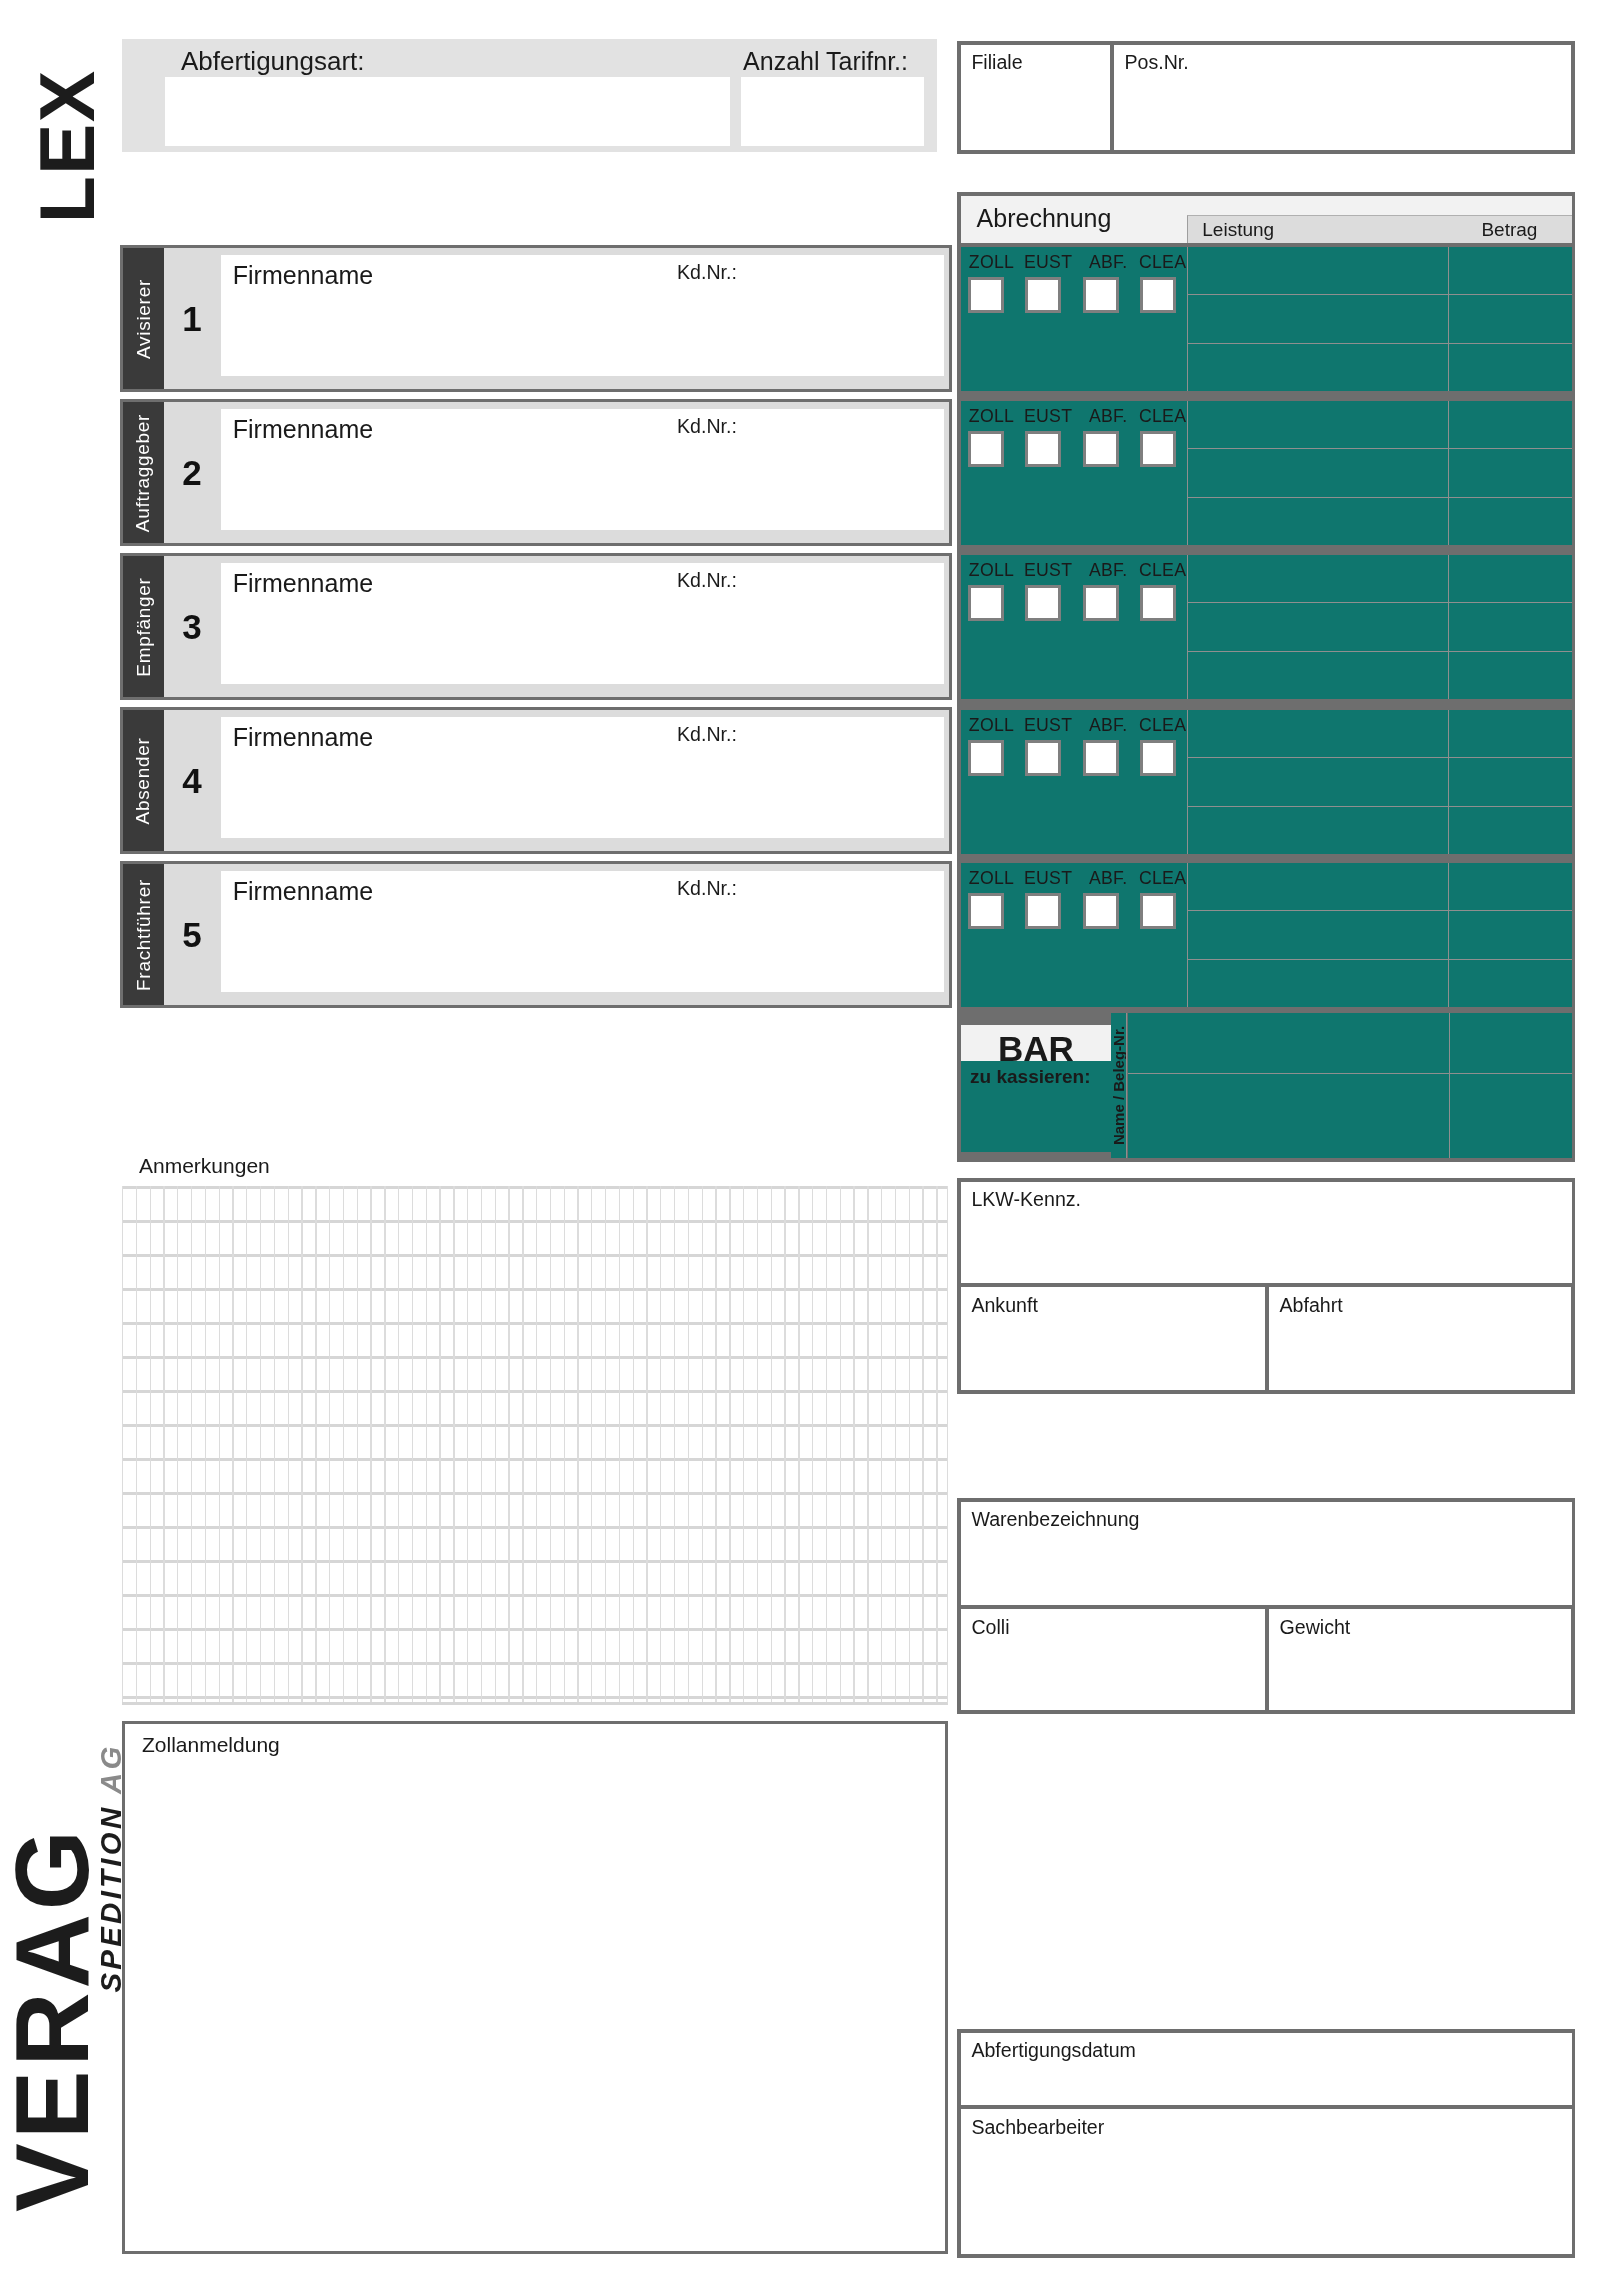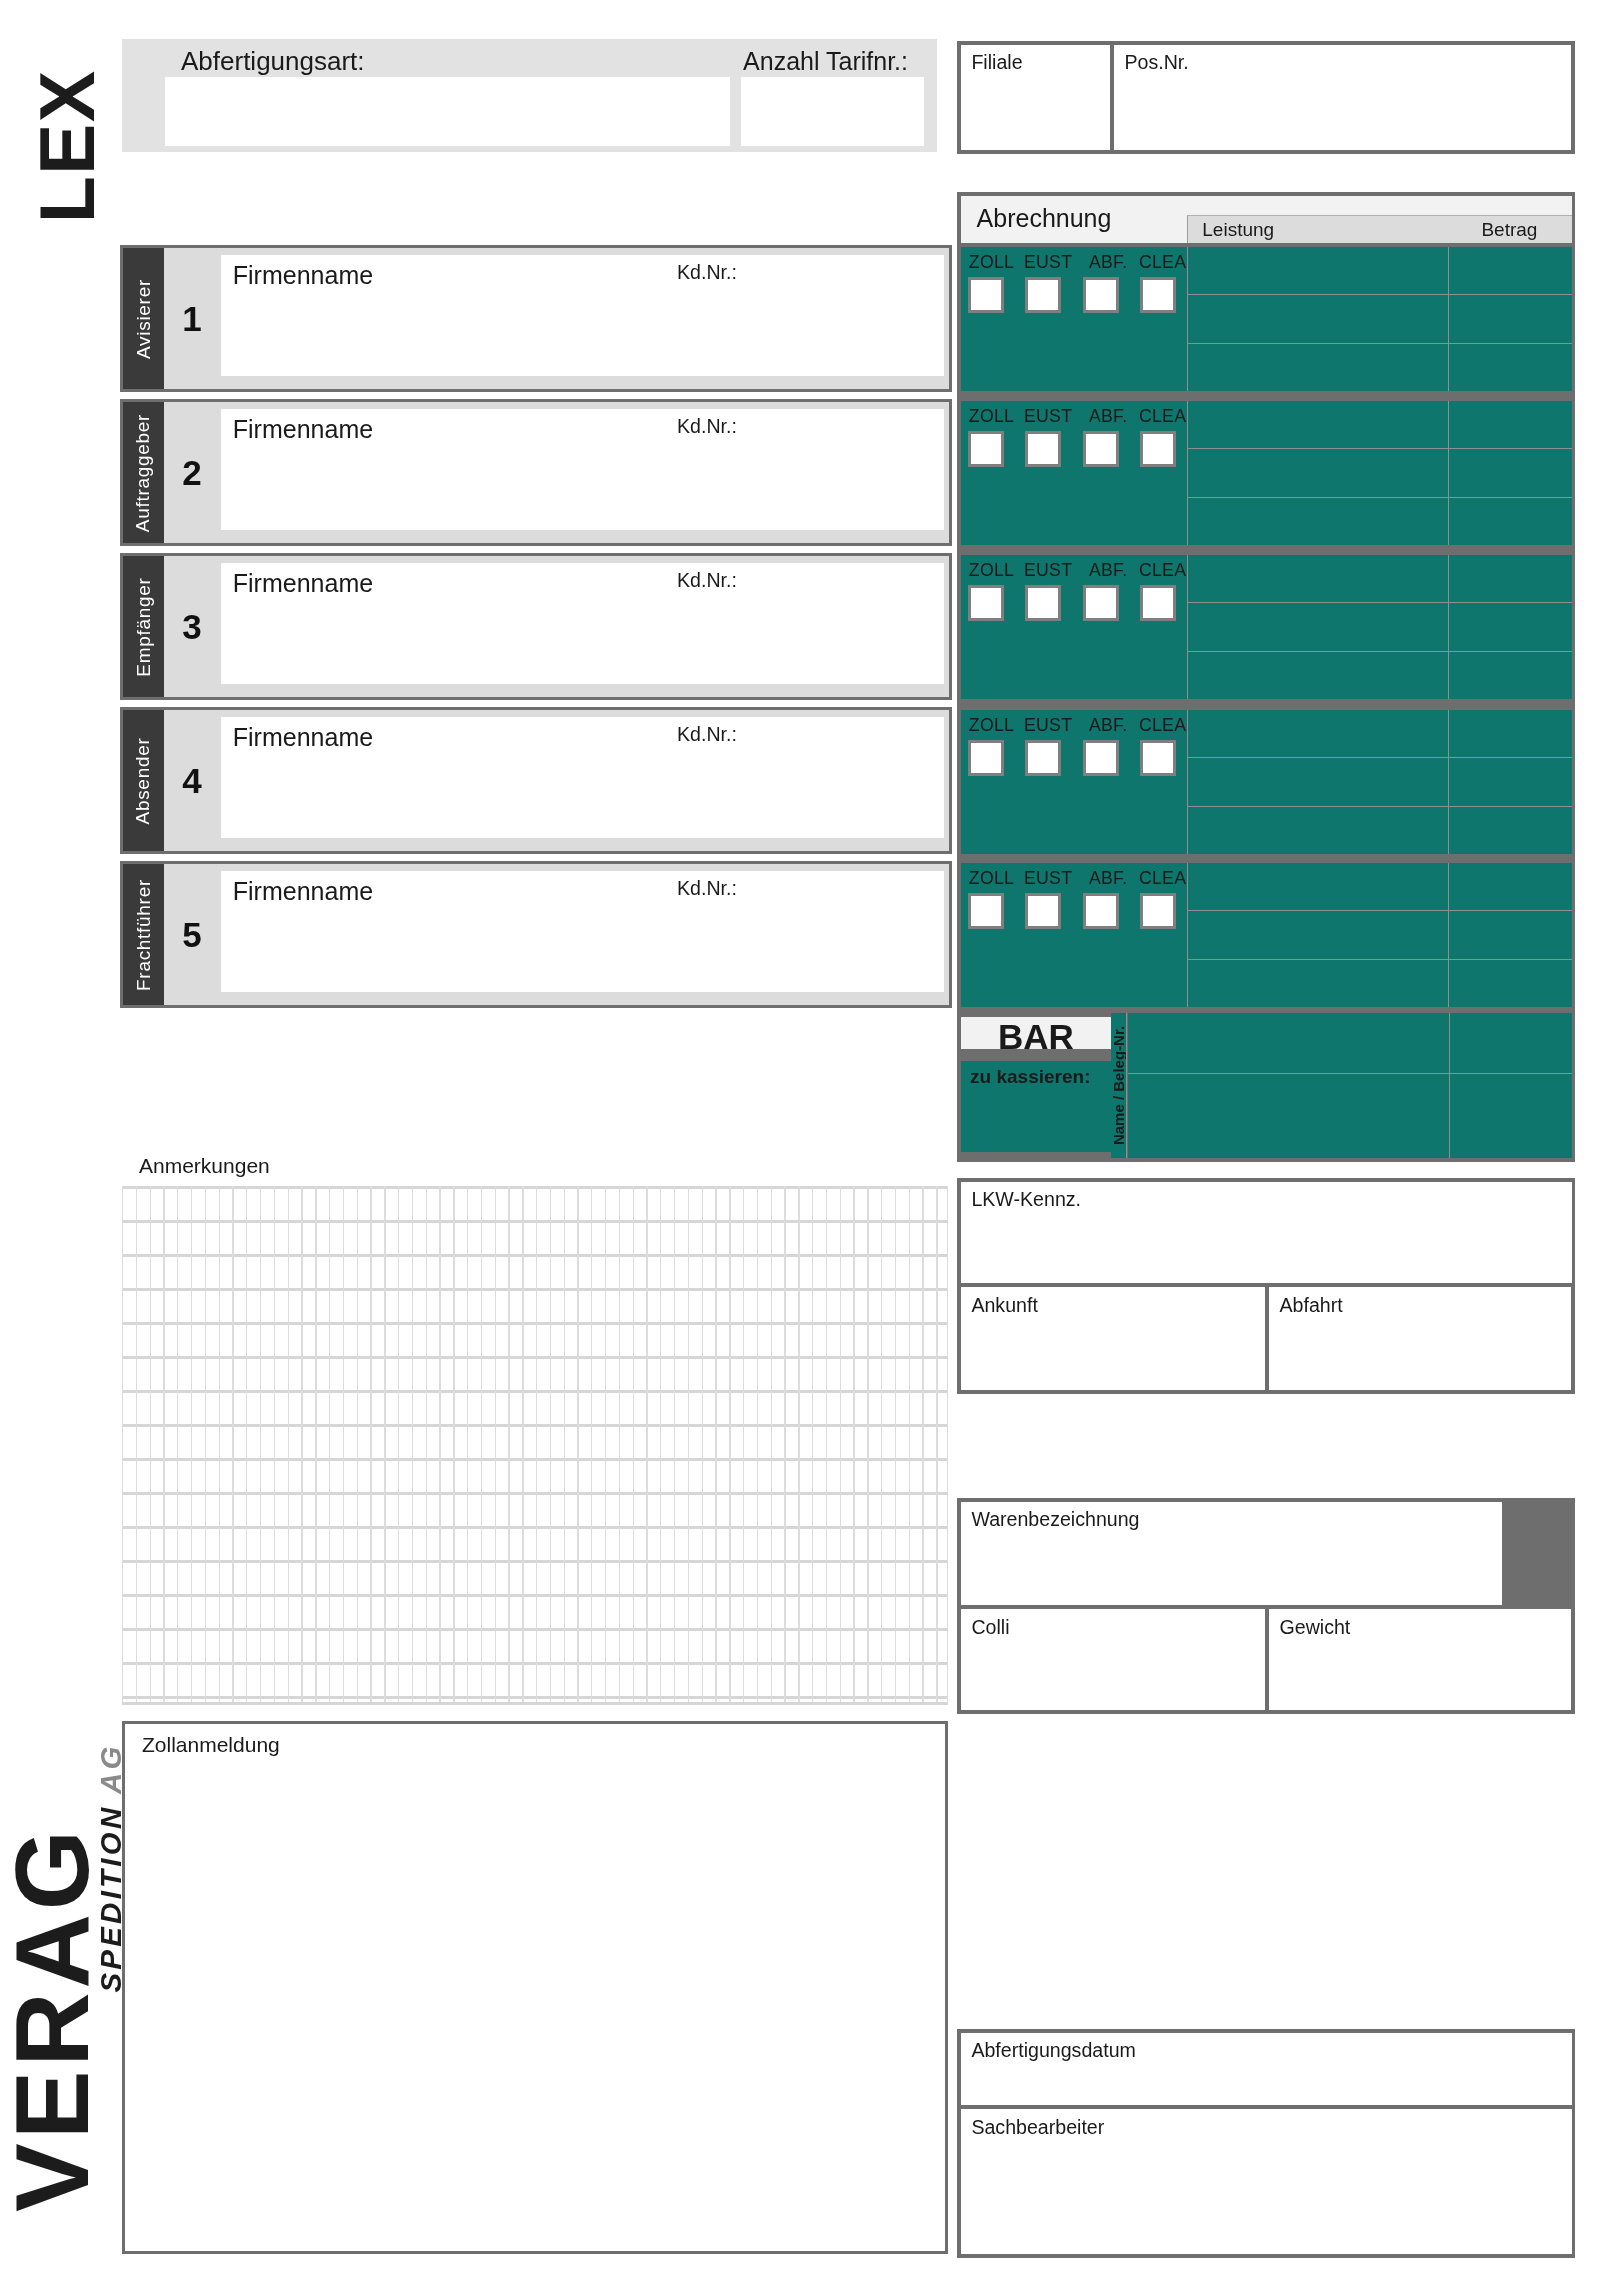--- a/index.html
+++ b/index.html
@@ -177,21 +177,21 @@
         <span class="cbox" style="left:122px;"></span>
         <span class="cbox" style="left:179px;"></span>
       </div>
       <div class="seccell" style="left:226px;top:0;width:262px;height:144px;border-left:1.3px solid #8f8f8f;"></div>
       <div class="seccell" style="left:487px;top:0;width:123px;height:144px;border-left:1.3px solid #8f8f8f;"></div>
       <div class="hline" style="left:226px;right:0;top:47px;"></div>
       <div class="hline" style="left:226px;right:0;top:96px;"></div>
     </div>
 
     <div class="abs" style="left:0;top:821px;width:618px;height:145px;">
-      <div class="seccell" style="left:3.9px;top:4px;width:150px;height:32px;background:#f2f2f2;display:flex;align-items:flex-start;justify-content:center;">
+      <div class="seccell" style="left:3.9px;top:12px;width:150px;height:44px;background:#f2f2f2;display:flex;align-items:flex-end;justify-content:center;">
         <span class="bar-title">BAR</span>
       </div>
       <div class="seccell" style="left:3.9px;top:48px;width:150px;height:91px;">
         <span class="abs zuk" style="left:9.2px;top:5.2px;">zu kassieren:</span>
       </div>
       <div class="seccell vwrap" style="left:154px;top:0;width:15.7px;height:145px;">
         <span class="vt namebeleg">Name / Beleg-Nr.</span>
       </div>
       <div class="vline" style="left:169px;top:0;height:145px;"></div>
       <div class="seccell" style="left:171px;top:0;width:444px;height:145px;">
@@ -265,21 +265,21 @@
     </div>
     <div class="cell" style="left:3.9px;top:109px;width:304px;height:103px;">
       <span class="clab">Ankunft</span>
     </div>
     <div class="cell" style="left:312px;top:109px;width:302px;height:103px;">
       <span class="clab">Abfahrt</span>
     </div>
   </div>
 
   <div class="graybox" style="left:957px;top:1498px;width:618px;height:216px;">
-    <div class="cell" style="left:3.9px;top:3.9px;width:541px;height:103px;">
+    <div class="cell" style="left:3.9px;top:3.9px;width:611px;height:103px;">
       <span class="clab">Warenbezeichnung</span>
     </div>
     <div class="cell" style="left:312px;top:111px;width:302px;height:101px;">
       <span class="clab">Gewicht</span>
     </div>
     <div class="cell" style="left:3.9px;top:111px;width:304px;height:101px;">
       <span class="clab">Colli</span>
     </div>
   </div>
 

